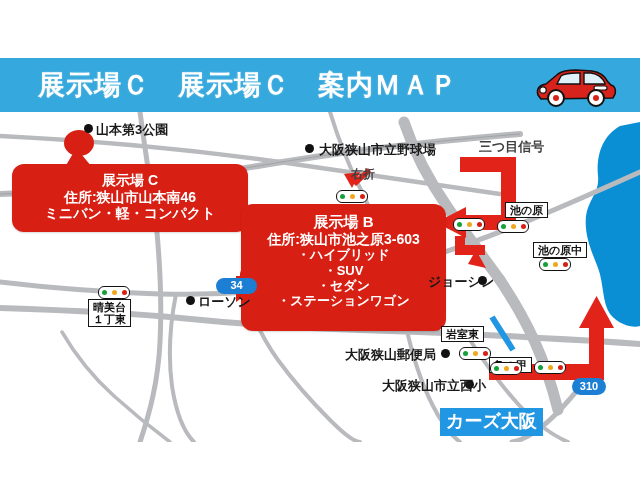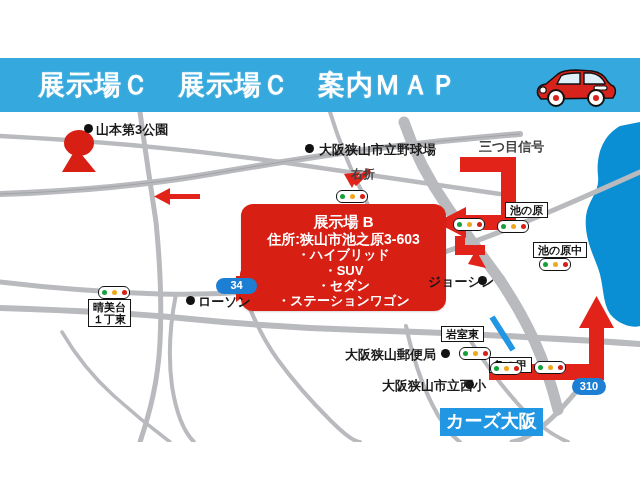--- a/index.html
+++ b/index.html
@@ -22,21 +22,21 @@
 
   
   .callout{position:absolute;background:#d81f13;border-radius:12px;
            color:#ffffff;font-weight:bold;text-align:center;
            box-shadow:0 1px 2px rgba(0,0,0,.15);}
   .callout .ln{display:block;line-height:1.18;white-space:nowrap;}
   #callout-c{left:12px;top:52px;width:236px;padding:8px 0 10px;}
   #callout-c .t{font-size:14px;}
   #callout-c .a{font-size:14px;}
   #callout-c .k{font-size:14px;}
-  #callout-b{left:241px;top:92px;width:205px;padding:9px 0 2px;}
+  #callout-b{left:241px;top:92px;width:205px;padding:9px 0 22px;}
   #callout-b .t{font-size:15px;}
   #callout-b .a{font-size:14px;}
   #callout-b .k{font-size:13px;}
   .tail-c{position:absolute;left:62px;top:36px;width:34px;height:24px;
           background:#d81f13;clip-path:polygon(42% 0,100% 100%,0 100%);}
   .dot-c{position:absolute;left:64px;top:18px;width:30px;height:26px;
          background:#d81f13;border-radius:50%;}
   .tail-b{position:absolute;left:236px;top:164px;width:36px;height:26px;
           background:#d81f13;clip-path:polygon(0 0,100% 0,0 100%);}
   .dot-b{position:absolute;left:240px;top:152px;width:22px;height:22px;
@@ -160,20 +160,25 @@
         <path d="M489 252 L604 252 L604 268 L489 268 Z" fill="#e2231a"></path>
         <path d="M589 210 L604 210 L604 268 L589 268 Z" fill="#e2231a"></path>
         <path d="M596.5 184 L614 216 L579 216 Z" fill="#e2231a"></path>
       </g>
 
       <line x1="492" y1="205" x2="513" y2="238" stroke="#2196e3" stroke-width="6"></line>
     </svg>
 
     <div class="dot-c"></div>
     <div class="tail-c"></div>
+    <div class="callout" id="callout-c">
+      <span class="ln t">展示場 C</span>
+      <span class="ln a">住所:狭山市山本南46</span>
+      <span class="ln k">ミニバン・軽・コンパクト</span>
+    </div>
 
     <div class="dot-b"></div>
     <div class="tail-b"></div>
     <div class="callout" id="callout-b">
       <span class="ln t">展示場 B</span>
       <span class="ln a">住所:狭山市池之原3-603</span>
       <span class="ln k">・ハイブリッド</span>
       <span class="ln k">・SUV</span>
       <span class="ln k">・セダン</span>
       <span class="ln k">・ステーションワゴン</span>

